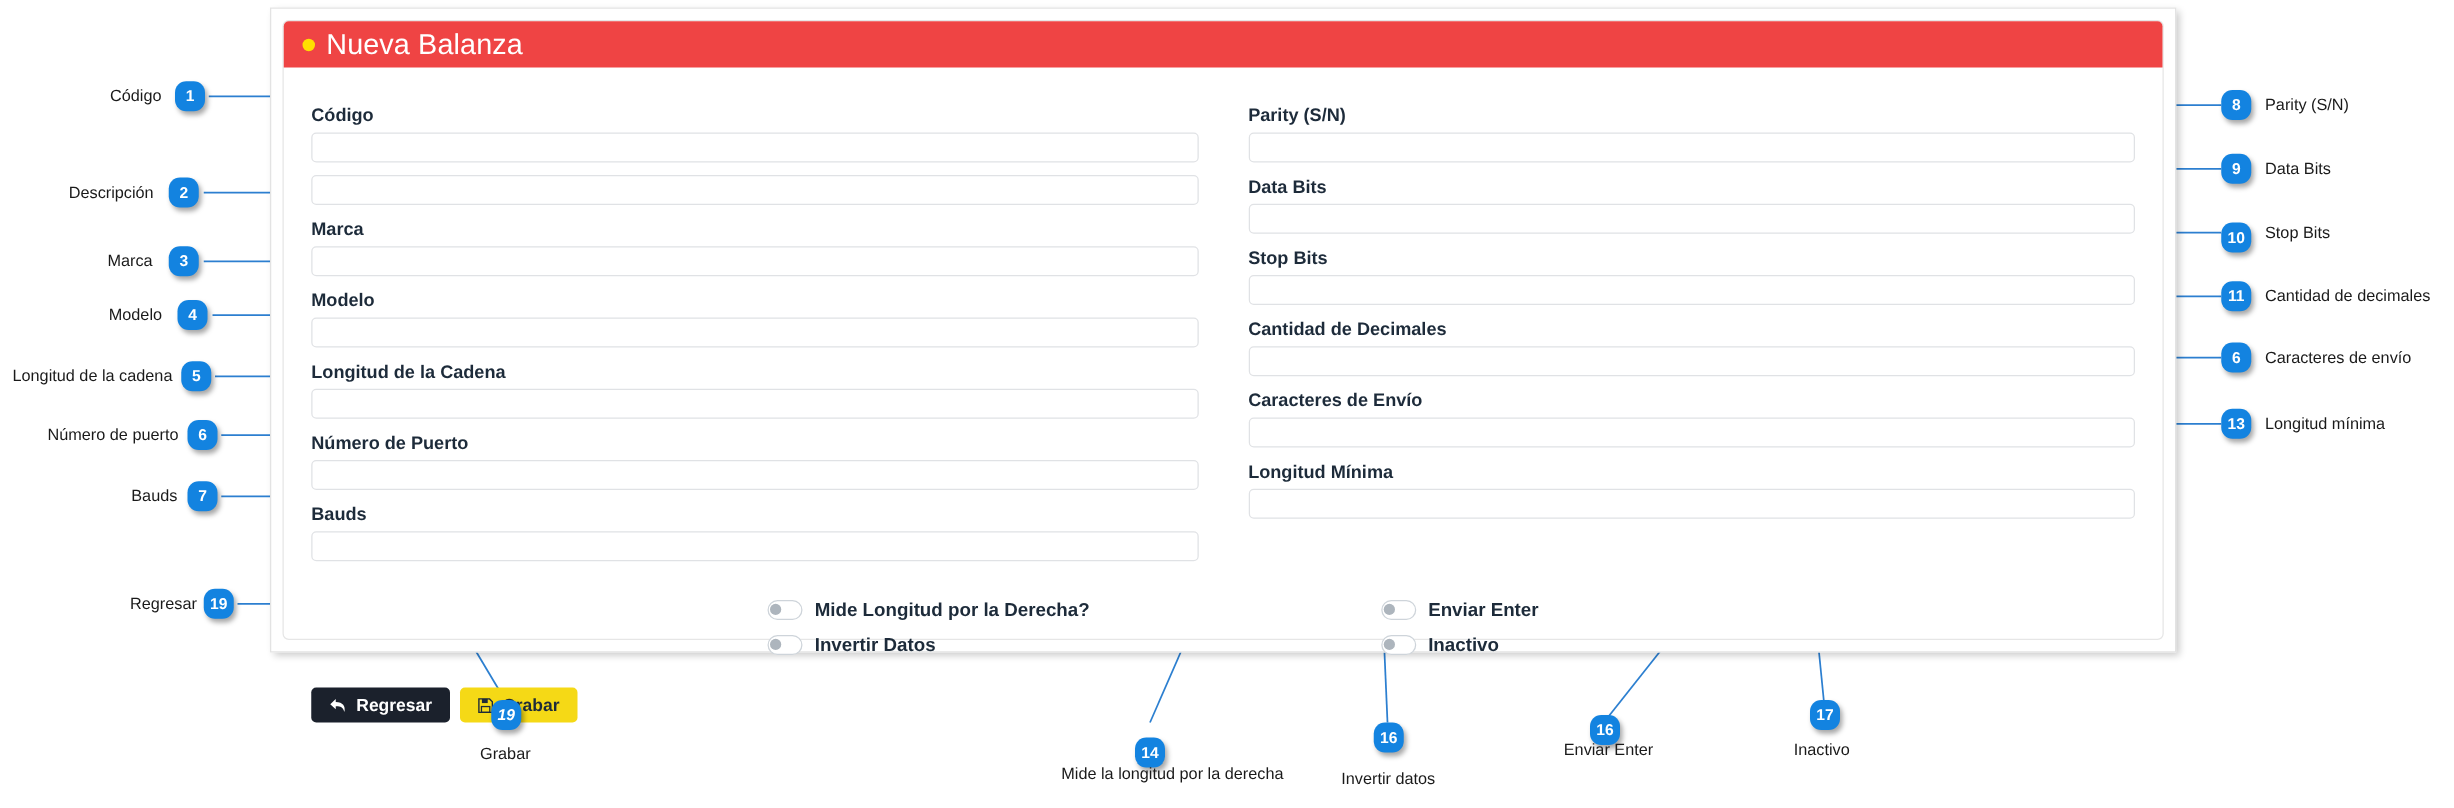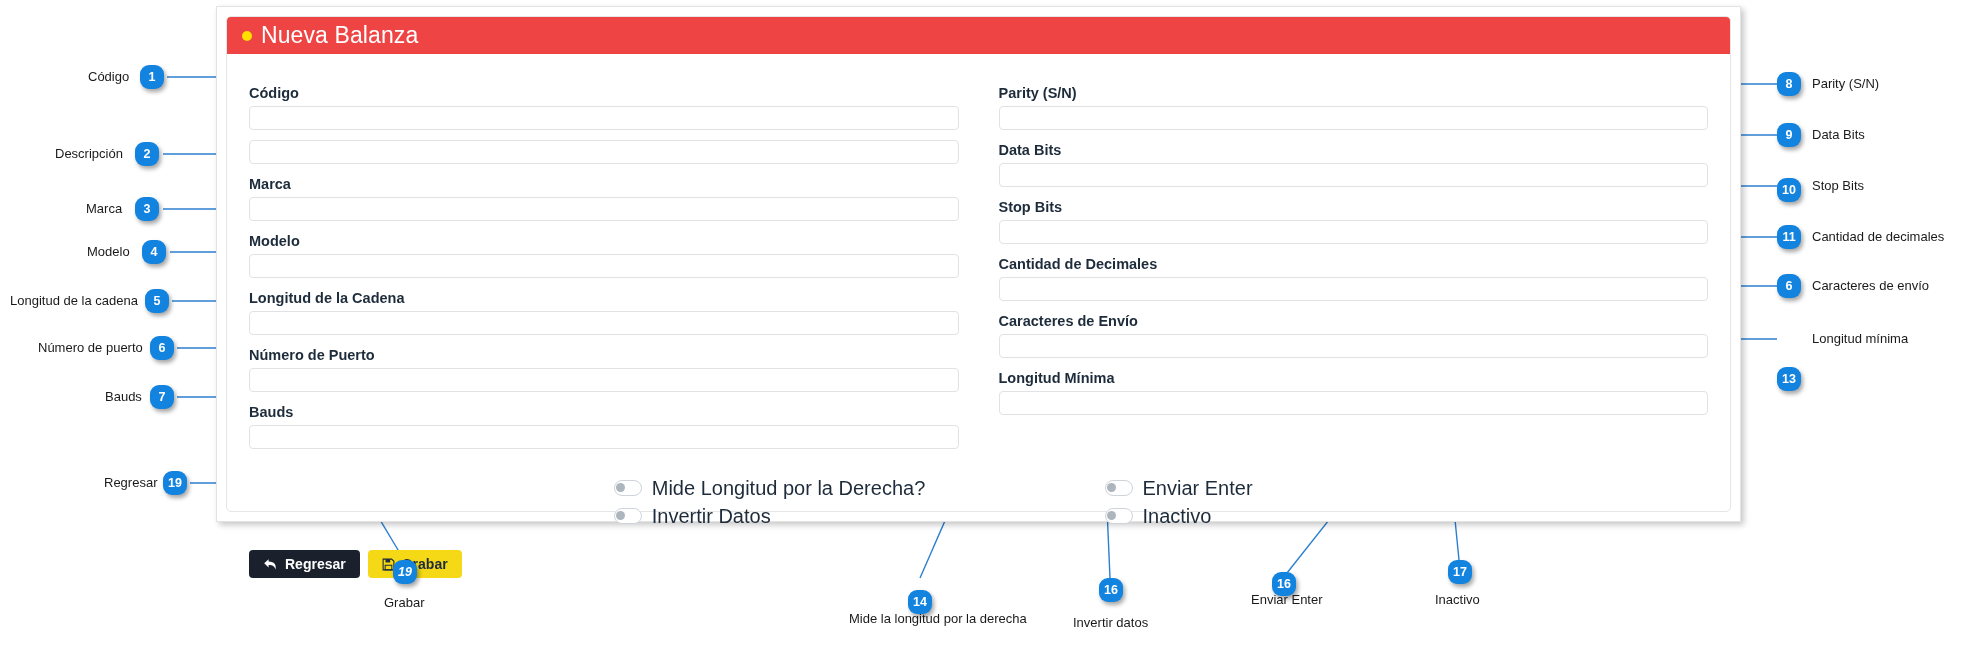--- a/index.html
+++ b/index.html
@@ -143,22 +143,22 @@
     content: "";
     position: absolute;
     left: 1.5px;
     top: 1.5px;
     width: 9px;
     height: 9px;
     border-radius: 50%;
     background: #adb5bd;
   }
   .toggle-label {
-    font-size: 20px;
-    font-weight: normal;
+    font-size: 15px;
+    font-weight: bold;
     color: #1d2b3a;
     white-space: nowrap;
   }
 
   
   .btn-row {
     display: flex;
     gap: 8px;
     margin-top: 20px;
   }
@@ -392,21 +392,21 @@
 
   <div class="badge" style="left:1777px; top:178px;">10</div>
   <div class="callout" style="left:1812px; top:178px;">Stop Bits</div>
 
   <div class="badge" style="left:1777px; top:225px;">11</div>
   <div class="callout" style="left:1812px; top:229px;">Cantidad de decimales</div>
 
   <div class="badge" style="left:1777px; top:274px;">6</div>
   <div class="callout" style="left:1812px; top:278px;">Caracteres de envío</div>
 
-  <div class="badge" style="left:1777px; top:327px;margin-top:40px;">13</div>
+  <div class="badge" style="left:1777px; top:327px;">13</div>
   <div class="callout" style="left:1812px; top:331px;">Longitud mínima</div>
 
   <div class="badge" style="left:393px; top:560px;font-style:italic;">19</div>
   <div class="callout" style="left:384px; top:595px;">Grabar</div>
 
   <div class="badge" style="left:908px; top:590px;">14</div>
   <div class="callout" style="left:833px; top:611px;margin-left:16px;">Mide la longitud por la derecha</div>
 
   <div class="badge" style="left:1099px; top:578px;">16</div>
   <div class="callout" style="left:1073px; top:615px;">Invertir datos</div>

